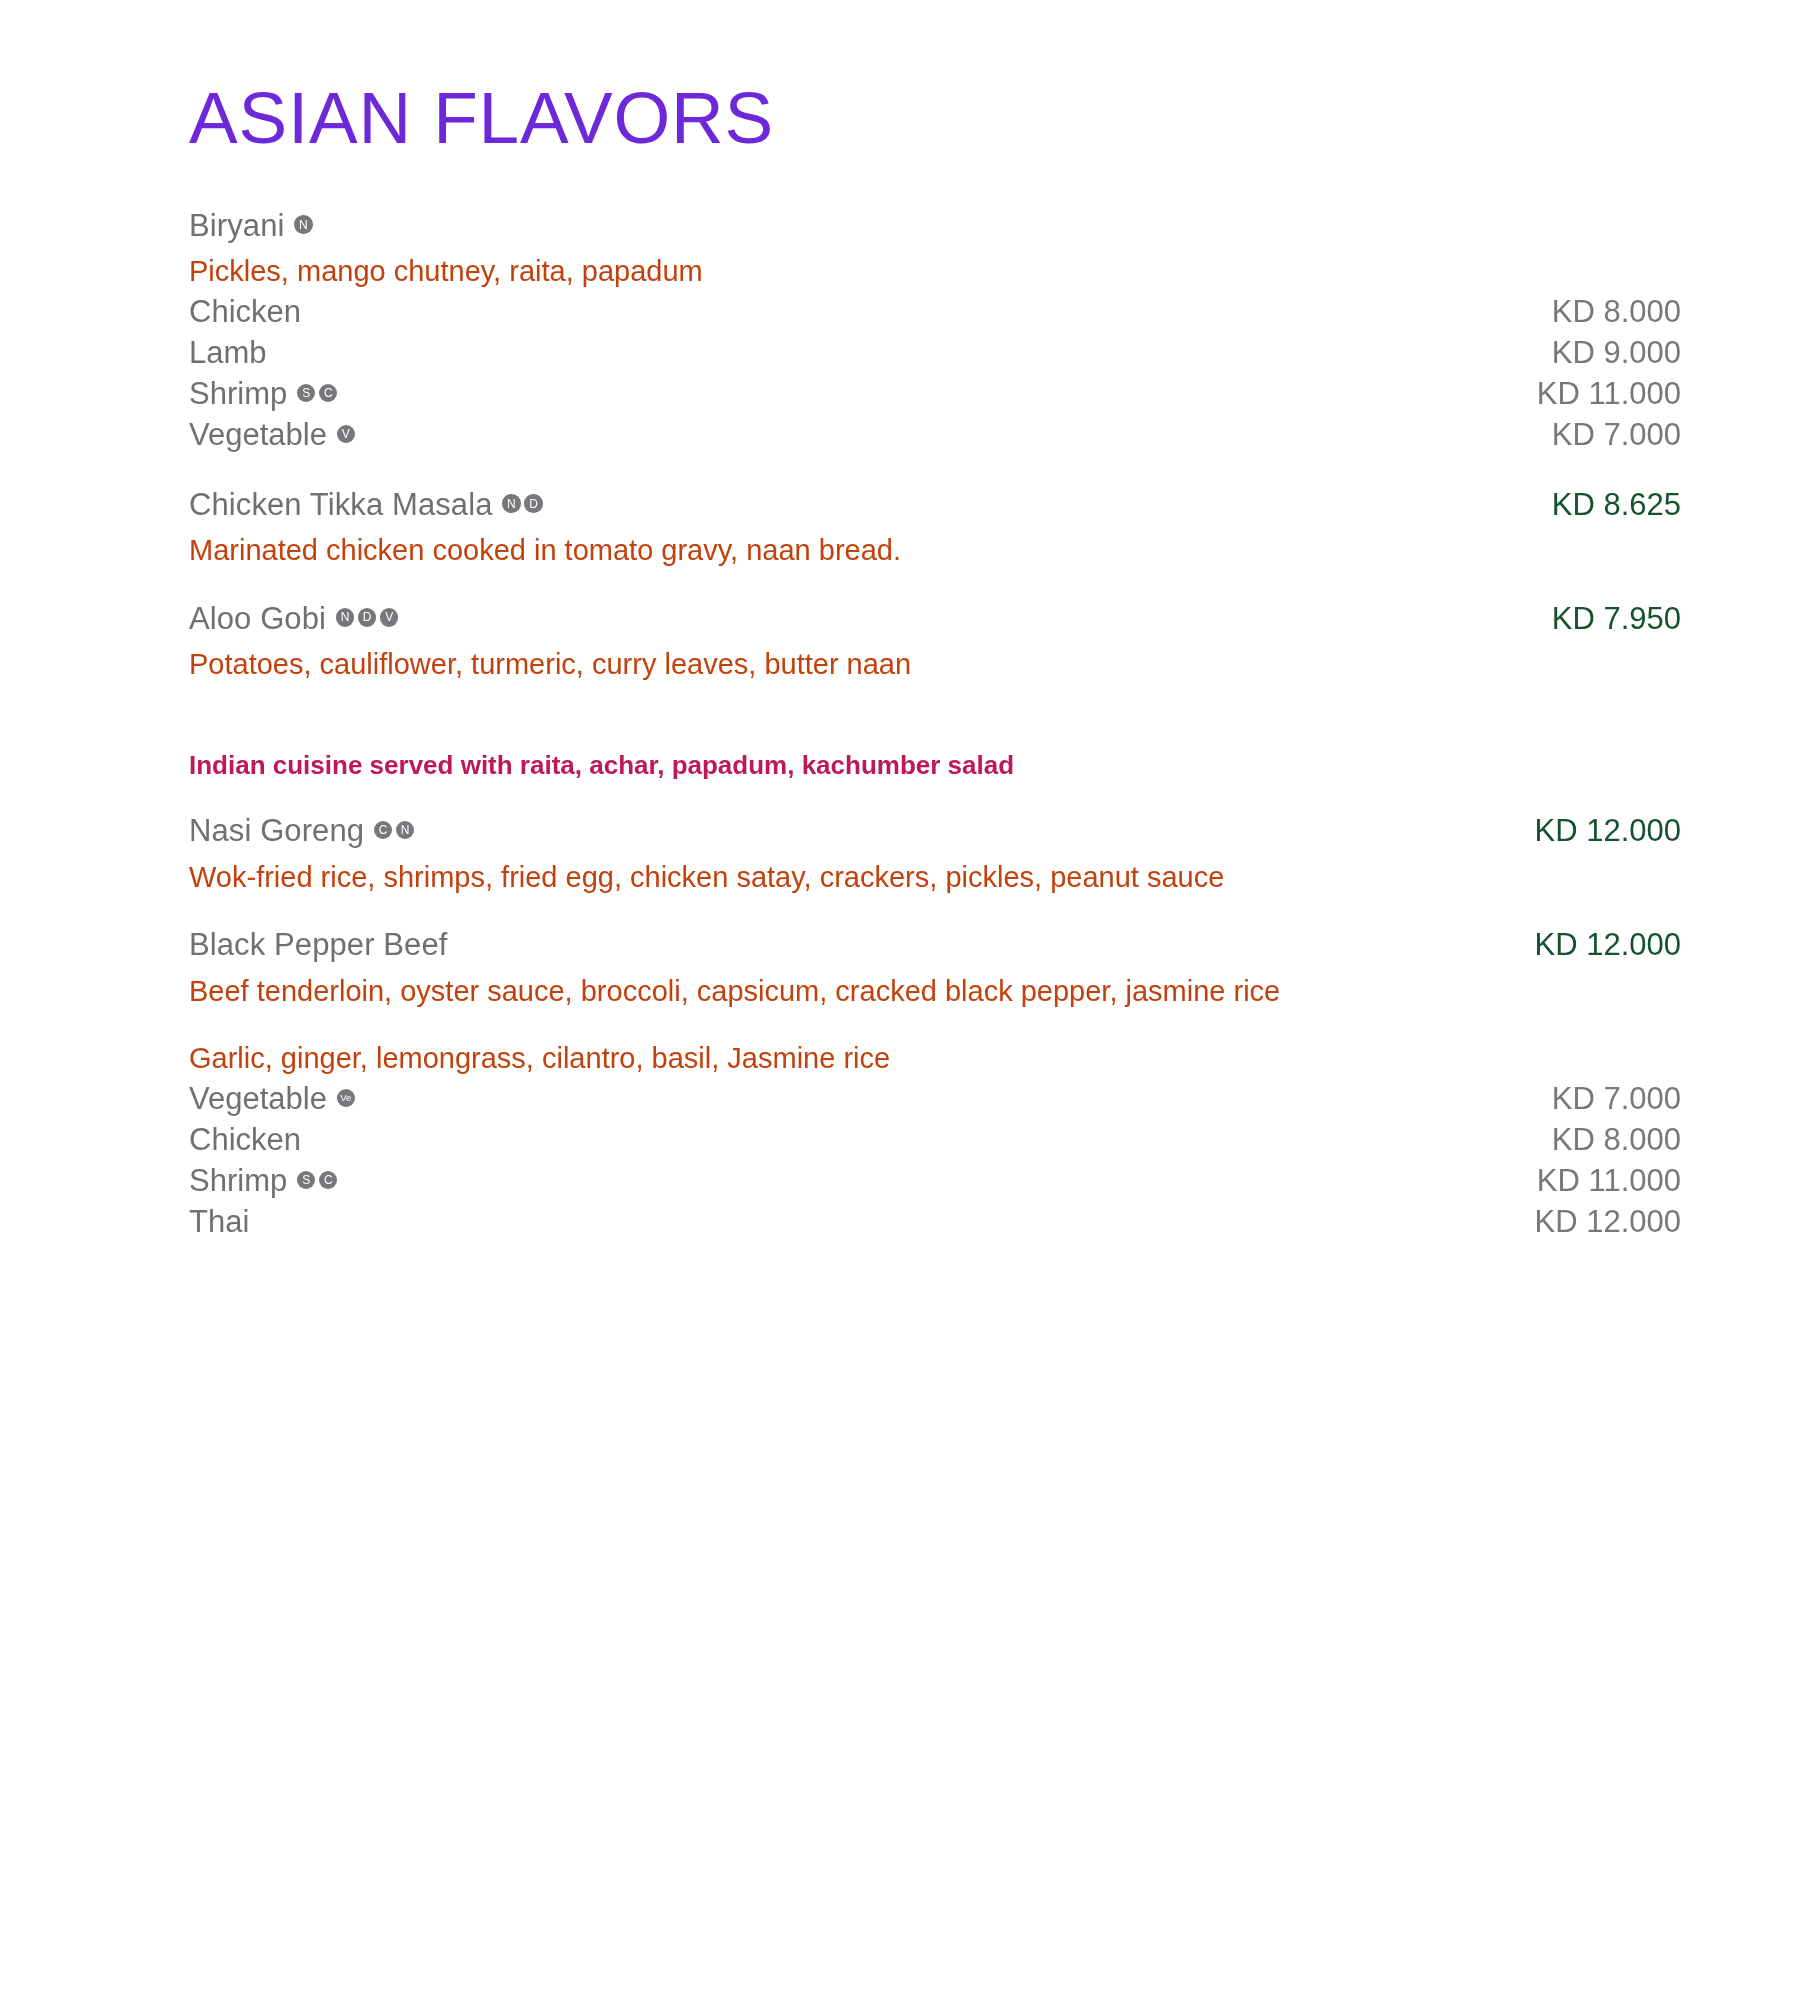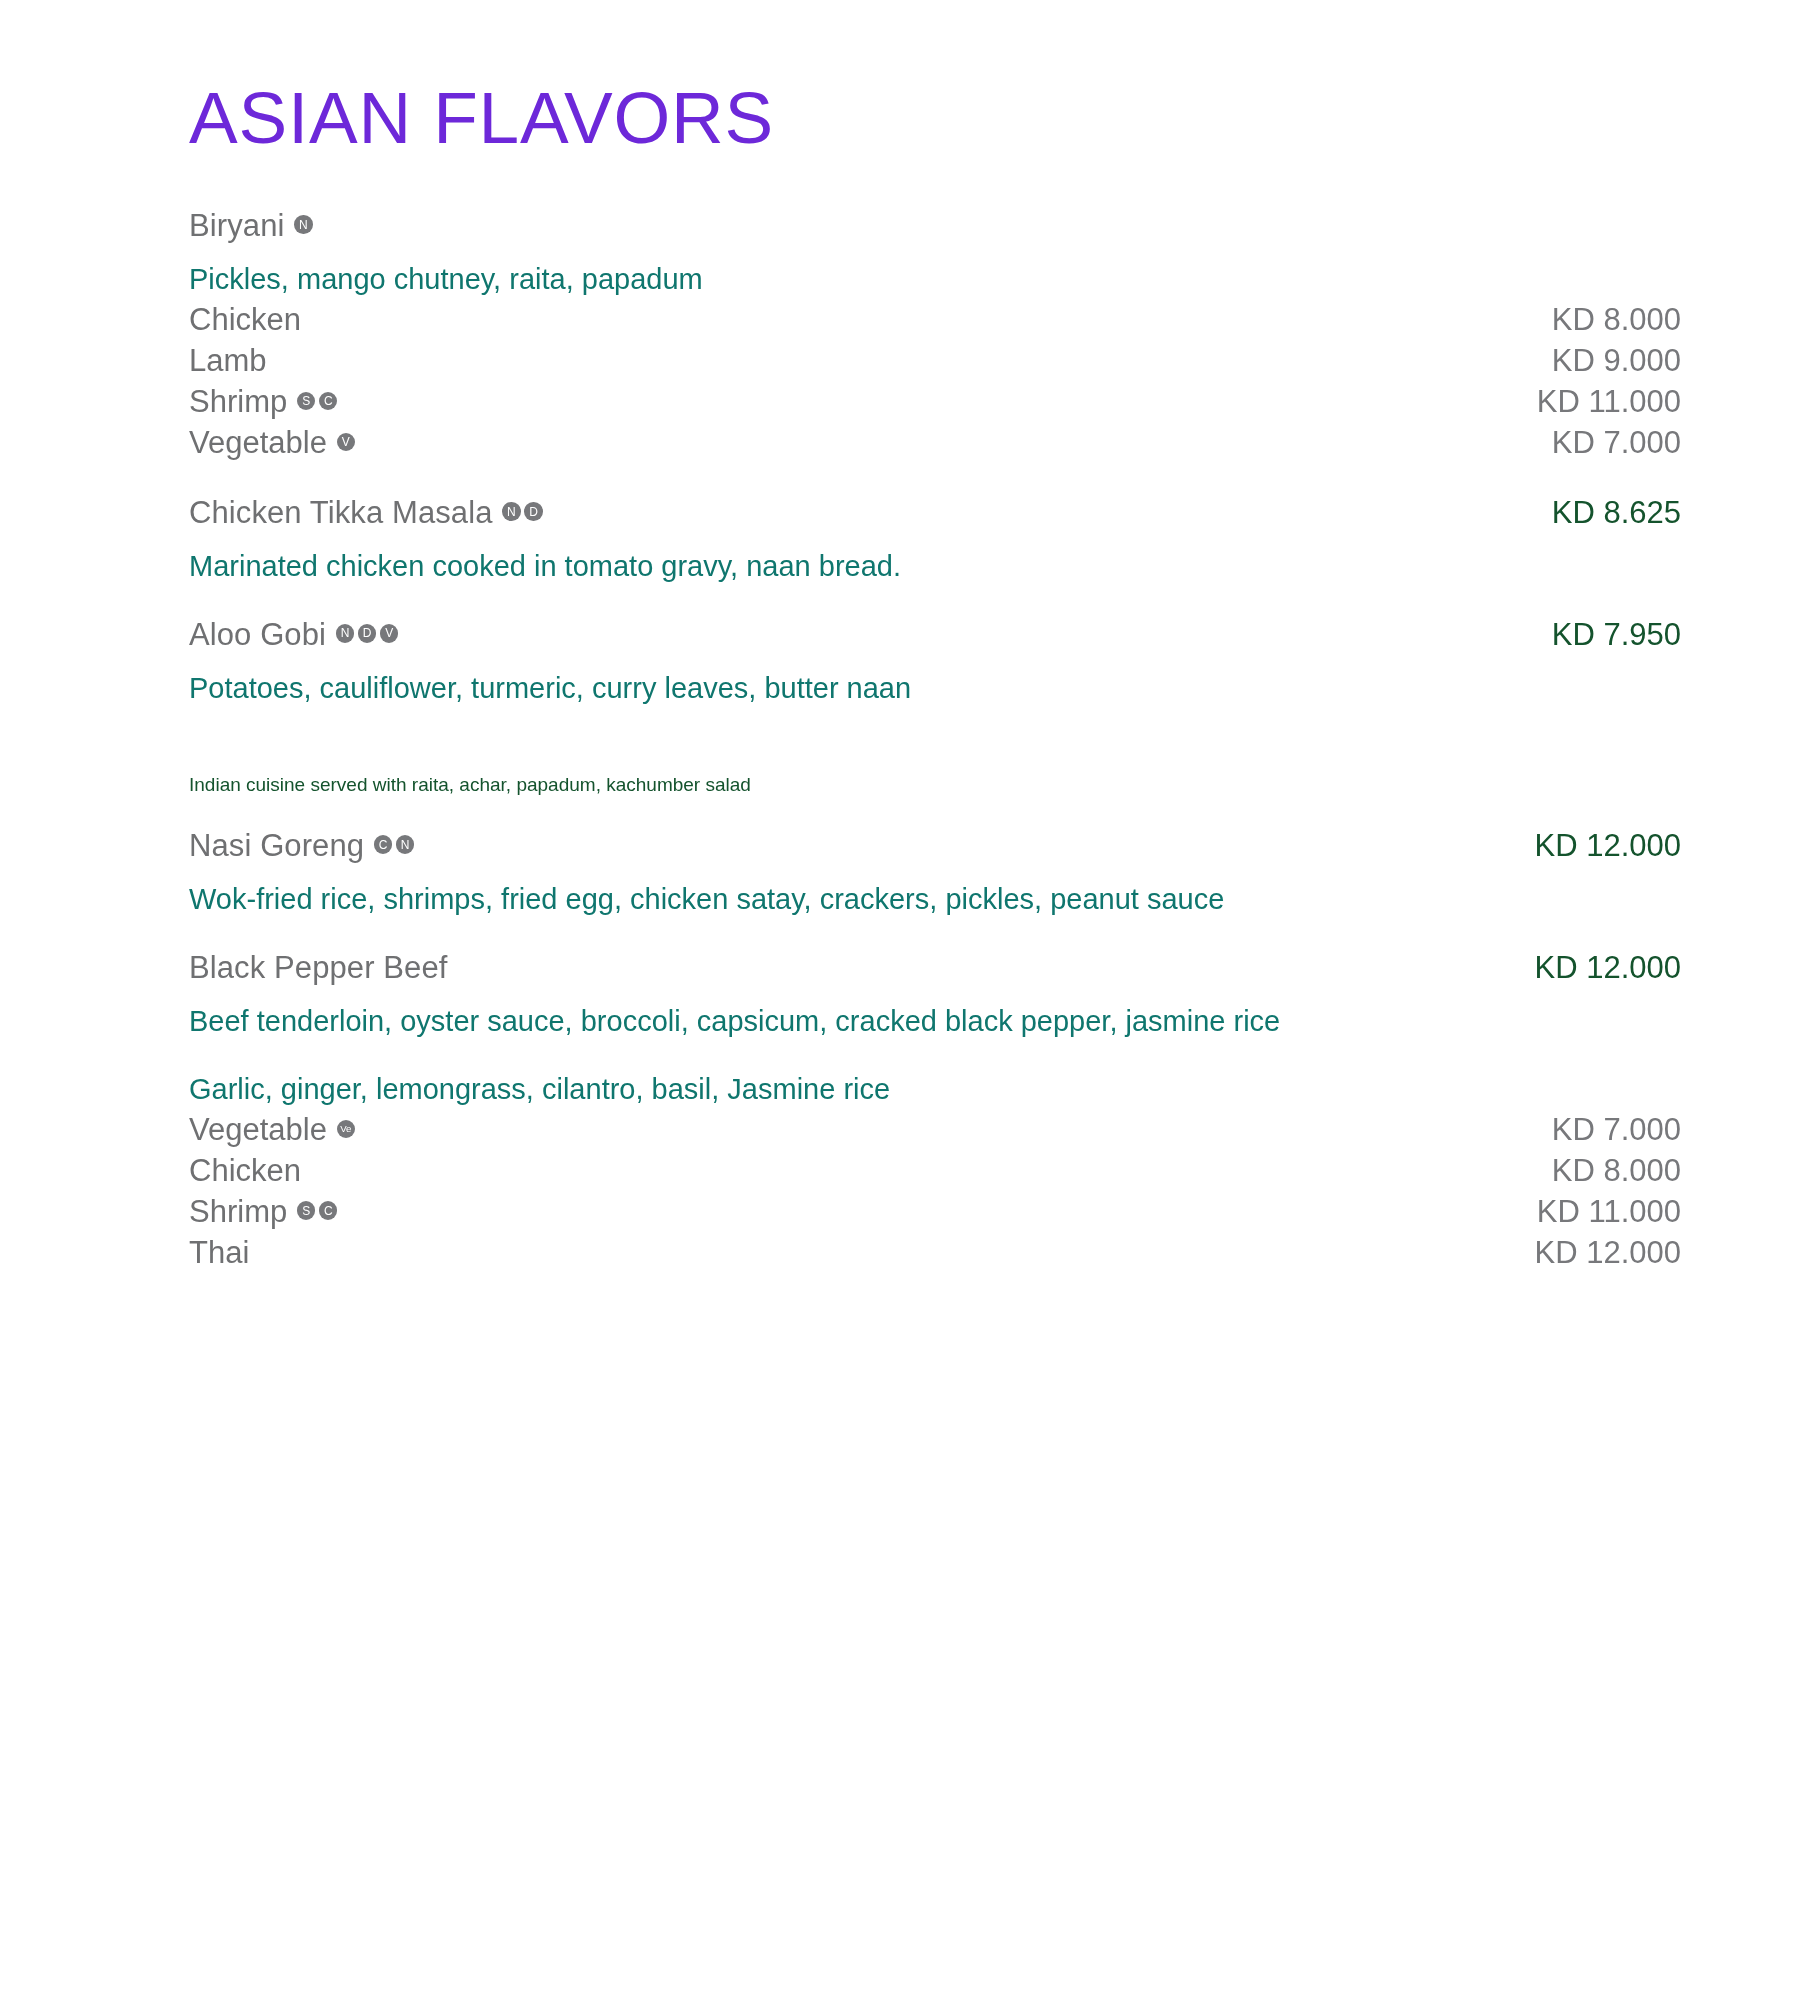--- a/index.html
+++ b/index.html
@@ -59,29 +59,29 @@
     font-weight: 400;
     color: #14532d;
     line-height: 1.30;
     white-space: nowrap;
     text-align: right;
     flex: 0 0 auto;
   }
   .desc {
     font-size: 29px;
     font-weight: 400;
-    color: #0f766e;
+    color: #c2410c;
     line-height: 1.33;
     max-width: 1128px;
-    margin-top: 14px;
+    margin-top: 6px;
   }
   .plain-note {
-    font-size: 19px;
-    font-weight: 400;
-    color: #14532d;
+    font-size: 26px;
+    font-weight: 700;
+    color: #be185d;
     line-height: 1.33;
     max-width: 1169px;
   }
 
   
   .variants {
     margin-top: 1.6px;
   }
   .variant-row {
     display: flex;

